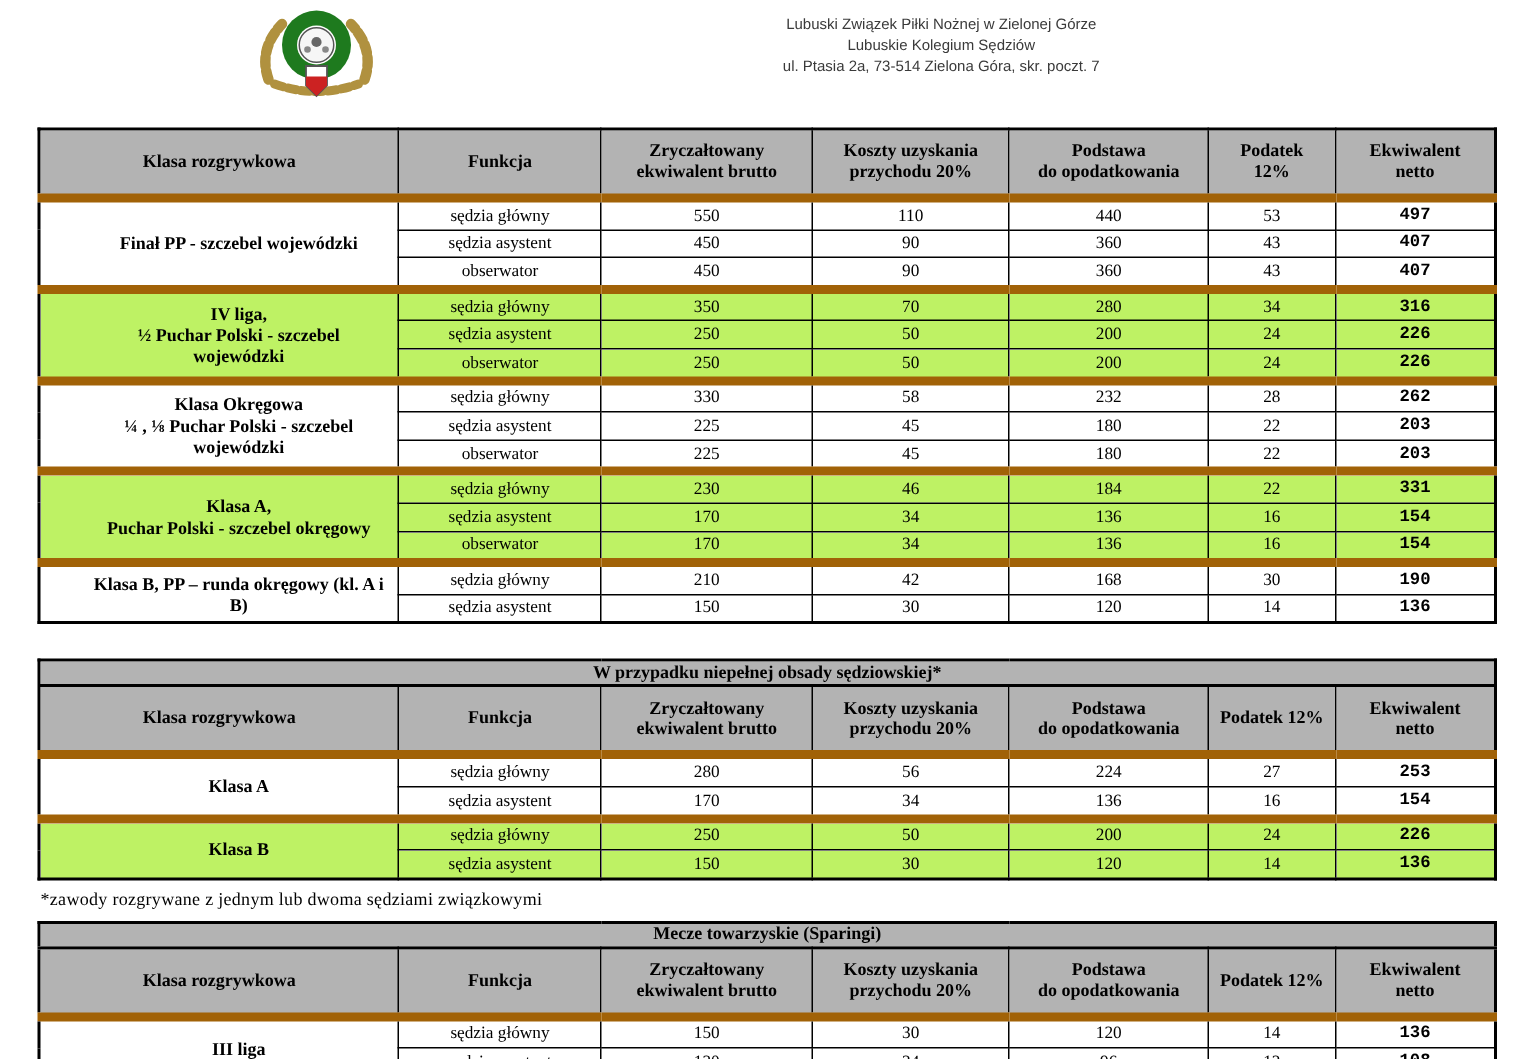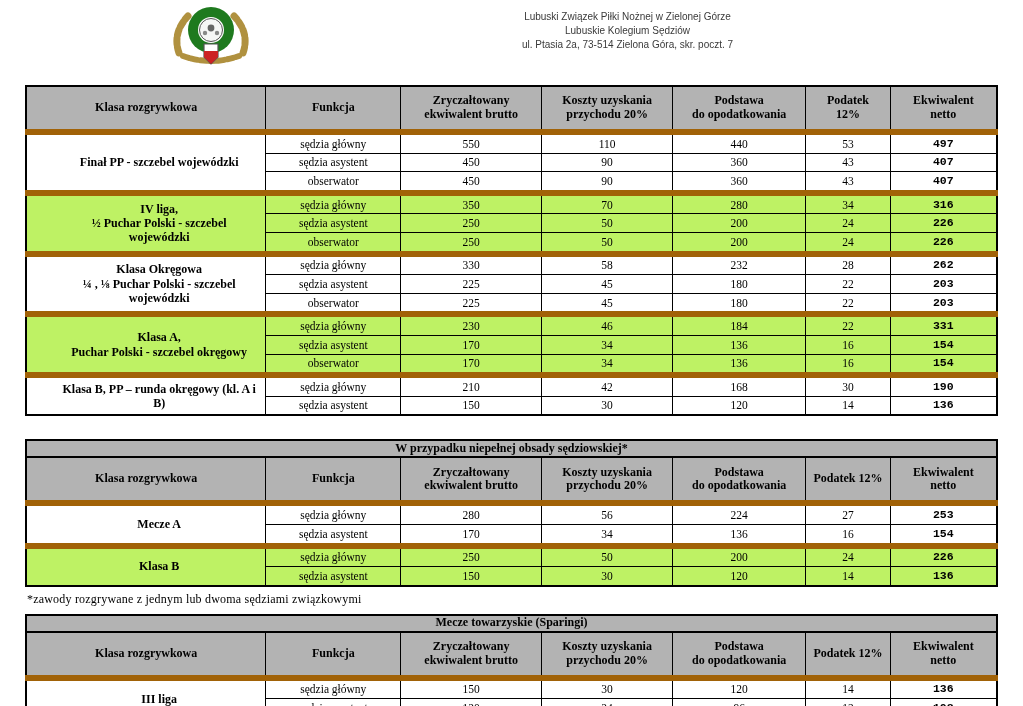--- a/index.html
+++ b/index.html
@@ -261,21 +261,21 @@
 przychodu 20%</th>
             <th>Podstawa
 do opodatkowania</th>
             <th>Podatek 12%</th>
             <th>Ekwiwalent
 netto</th>
           </tr>
         </thead>
         <tbody>
           <tr class="group-start">
-            <td rowspan="2" class="group-label">Mecze A</td>
+            <td rowspan="2" class="group-label">Klasa A</td>
             <td>sędzia główny</td>
             <td>280</td>
             <td>56</td>
             <td>224</td>
             <td>27</td>
             <td class="netto-cell">253</td>
           </tr>
           <tr>
             <td>sędzia asystent</td>
             <td>170</td>

